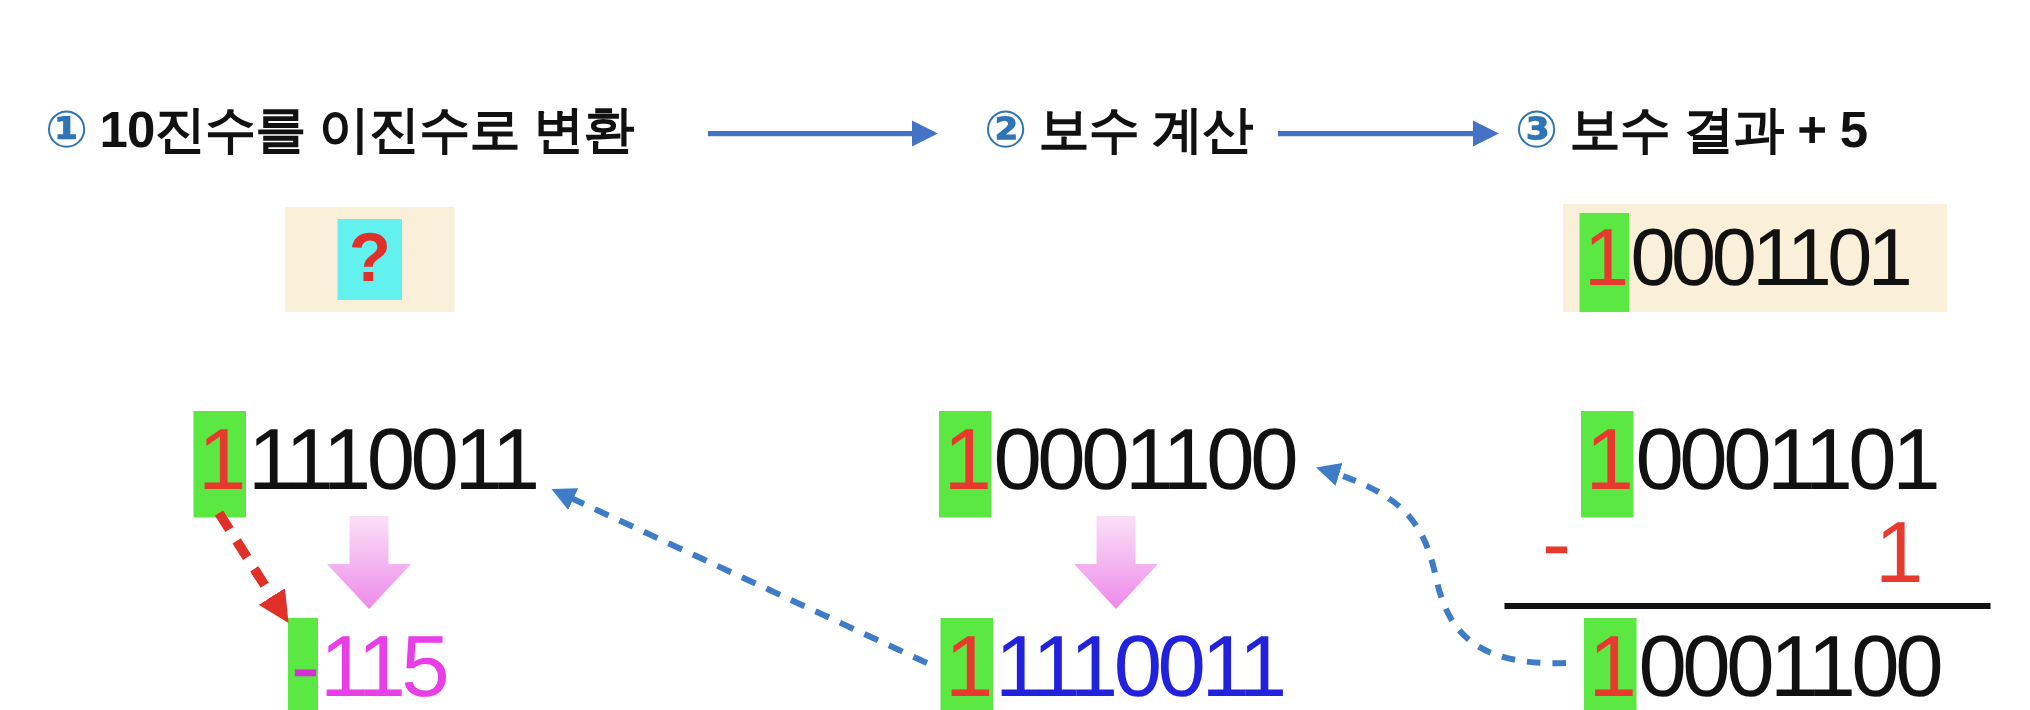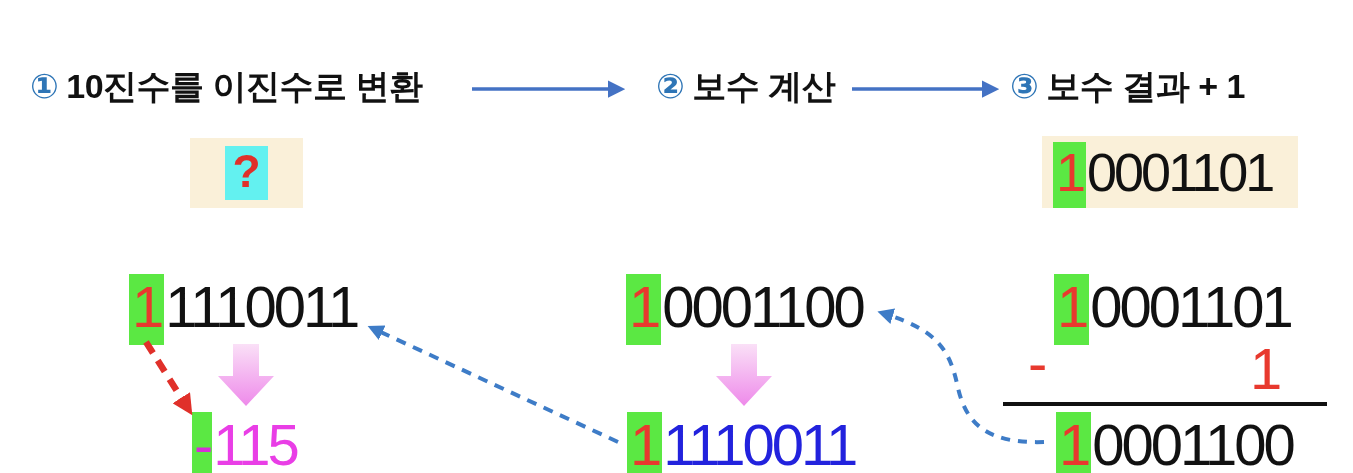--- a/index.html
+++ b/index.html
@@ -75,21 +75,21 @@
 
   <div class="step-title" style="left:656px;">
     <span class="step-num">②</span><span>보수 계산</span>
   </div>
 
   <svg class="flow-arrow" style="left:850px;" width="156" height="18">
     <path d="M2,9 L144,9" stroke="#4472C4" stroke-width="3.5" fill="none" marker-end="url(#mHBlue)"></path>
   </svg>
 
   <div class="step-title" style="left:1010px;">
-    <span class="step-num">③</span><span>보수 결과 + 1</span>
+    <span class="step-num">③</span><span>보수 결과 + 5</span>
   </div>
 
   <div id="q-box" class="beige-box">
     <span id="q-mark">?</span>
   </div>
 
   <div id="r-box" class="beige-box">
     <span class="box-num"><span class="bit">1</span><span>0001101</span></span>
   </div>
 

